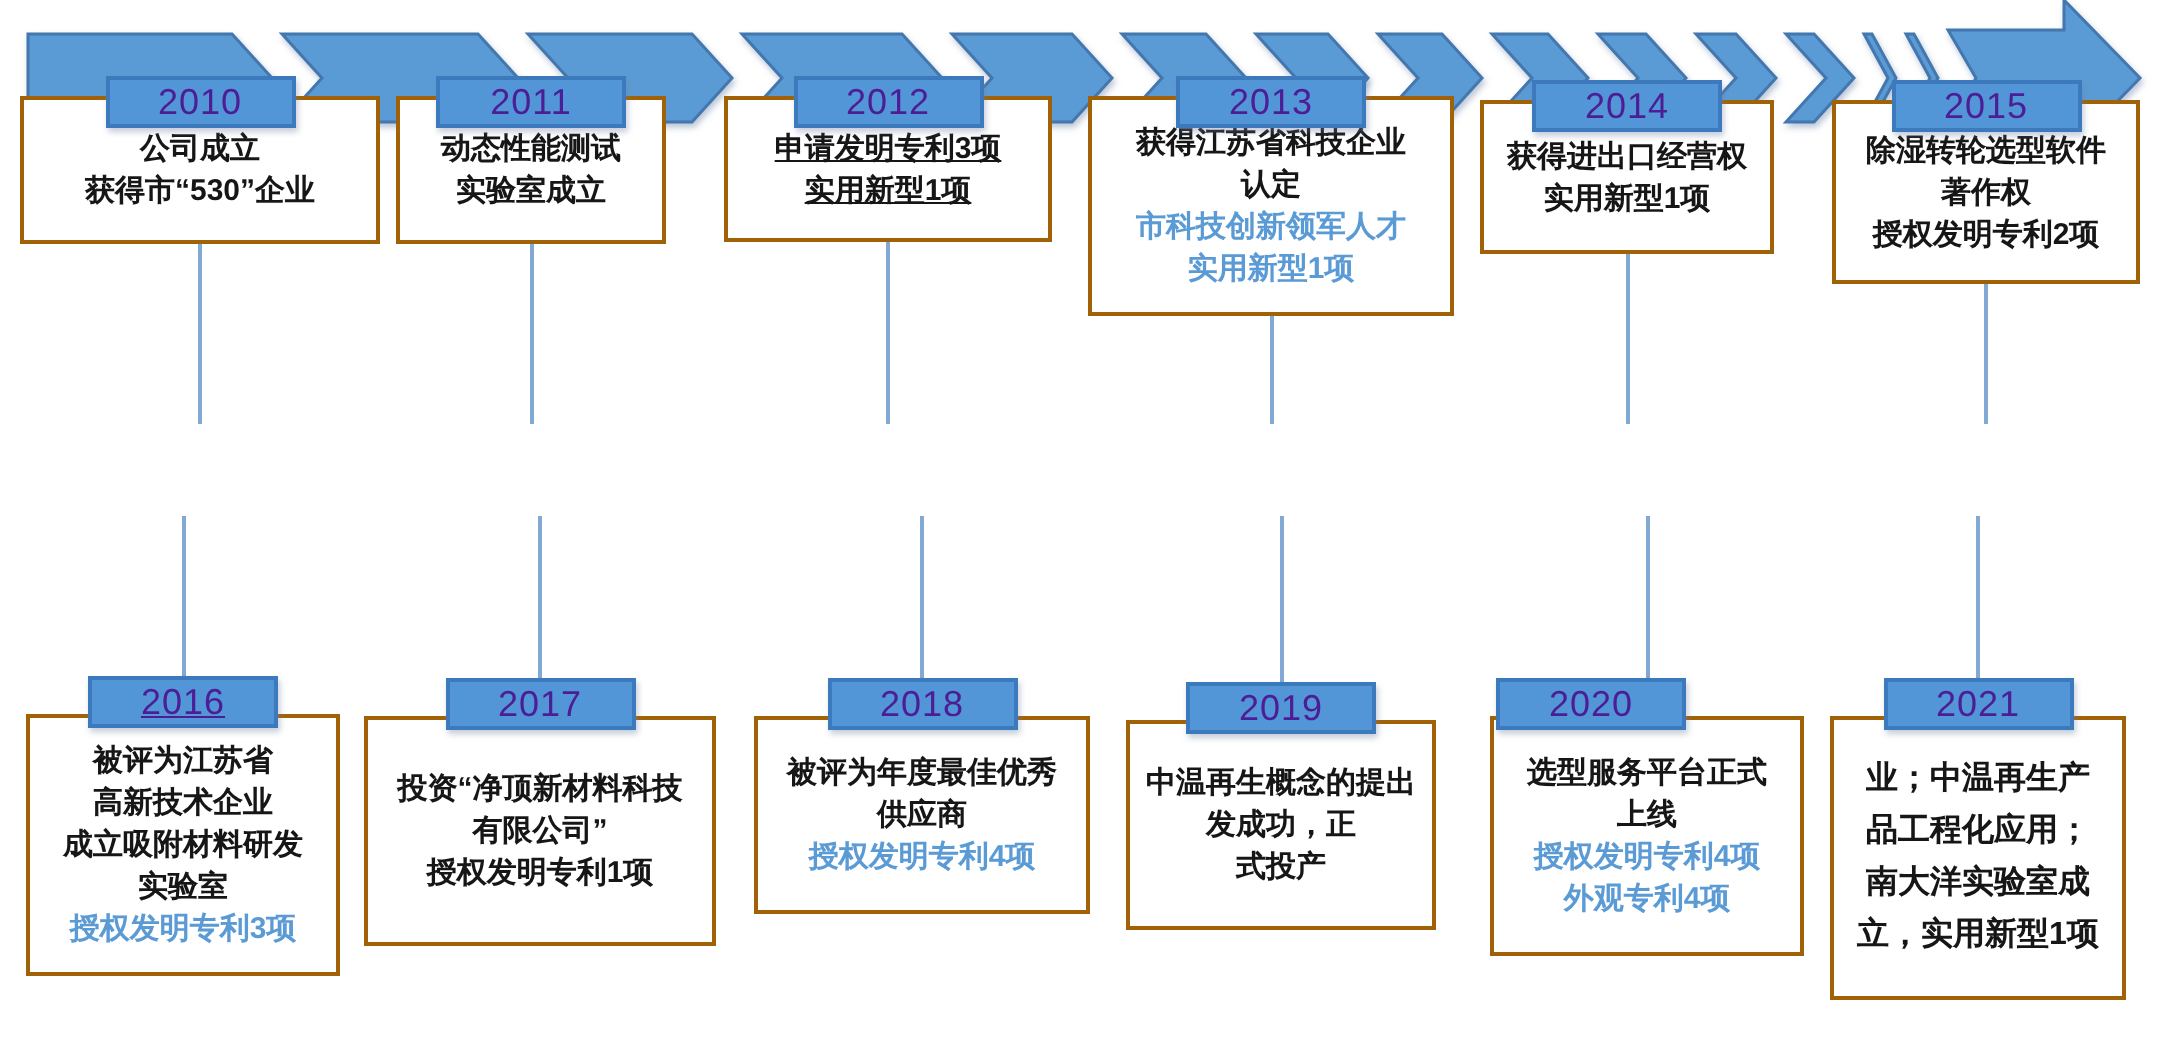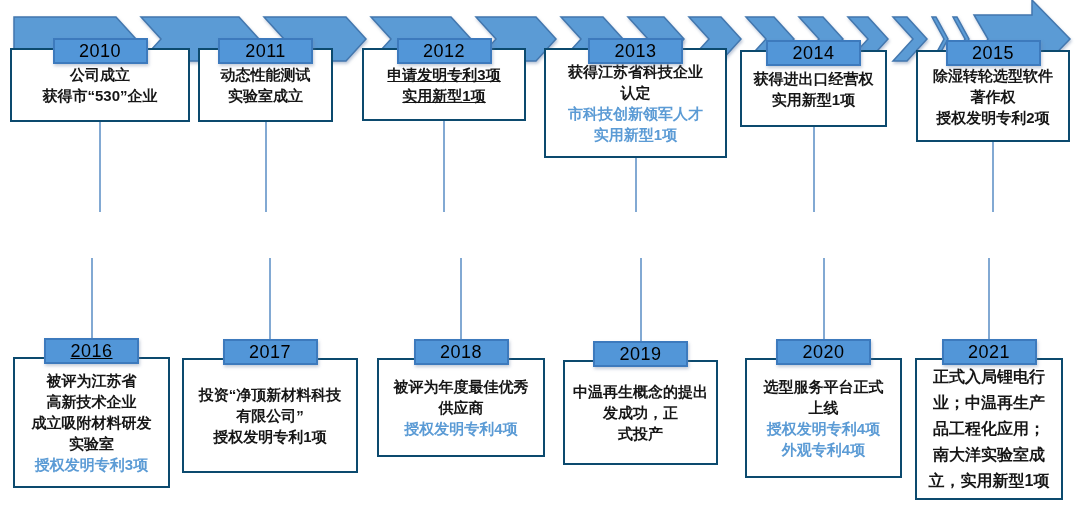--- a/index.html
+++ b/index.html
@@ -6,31 +6,31 @@
   .canvas{
     position:relative;width:1080px;height:523px;background:#ffffff;
     font-family:"Liberation Sans","DejaVu Sans",sans-serif;overflow:hidden;
   }
   
   #arrow-band{position:absolute;left:0;top:195;width:1080px;height:92px;
     filter:drop-shadow(1.5px 2px 1.5px rgba(118,140,175,.5));}
   .chev{fill:#5B9BD5;stroke:#4377AE;stroke-width:1.5;}
   
   .mbox{
-    position:absolute;background:#ffffff;border:2px solid #0c4a6e;
+    position:absolute;background:#ffffff;border:2px solid #a16207;
     display:flex;flex-direction:column;justify-content:center;align-items:center;
     text-align:center;font-weight:bold;font-size:15px;color:#161616;z-index:2;
     box-sizing:border-box;padding:2px 1px;
   }
   .mline{line-height:21px;white-space:nowrap;}
   .mline.blue{color:#5B9BD5;}
   
   .badge{
     position:absolute;width:95px;height:26px;background:#5296D8;border:2px solid #3D7ABD;
-    color:#000000;display:flex;align-items:center;justify-content:center;
+    color:#4c1d95;display:flex;align-items:center;justify-content:center;
     font-size:18px;font-weight:500;letter-spacing:.5px;z-index:3;box-sizing:border-box;
     box-shadow:1px 2px 3px rgba(110,130,160,.4);
   }
   
   .connector{position:absolute;width:2px;background:#82A9D3;z-index:1;}
 </style>
 </head>
 <body>
 
 <div class="canvas">
@@ -121,24 +121,23 @@
         <div class="mline">式投产</div>
       </div>
       <div class="badge" style="left: 593px; top: 341px; width: 95px; height: 26px;">2019</div>
       <div class="connector" style="left: 822.5px; top: 258px; height: 81px;"></div>
       <div class="mbox" style="left: 745px; top: 358px; width: 157px; height: 120px;">
         <div class="mline">选型服务平台正式</div>
         <div class="mline">上线</div>
         <div class="mline blue">授权发明专利4项</div>
         <div class="mline blue">外观专利4项</div>
       </div>
-      <div class="badge" style="left: 776px; top: 339px; width: 95px; height: 26px;">2020</div>
+      <div class="badge" style="left: 748px; top: 339px; width: 95px; height: 26px;">2020</div>
       <div class="connector" style="left: 988px; top: 258px; height: 81px;"></div>
       <div class="mbox" style="left: 915px; top: 358px; width: 148px; height: 142px; font-size: 16px;">
-        <div class="mline" style="line-height: 26px;">正式入局锂电行</div>
         <div class="mline" style="line-height: 26px;">业；中温再生产</div>
         <div class="mline" style="line-height: 26px;">品工程化应用；</div>
         <div class="mline" style="line-height: 26px;">南大洋实验室成</div>
         <div class="mline" style="line-height: 26px;">立，实用新型1项</div>
       </div>
       <div class="badge" style="left: 941.5px; top: 339px; width: 95px; height: 26px;">2021</div>
     </div>
 </div>
 
 </body></html>

